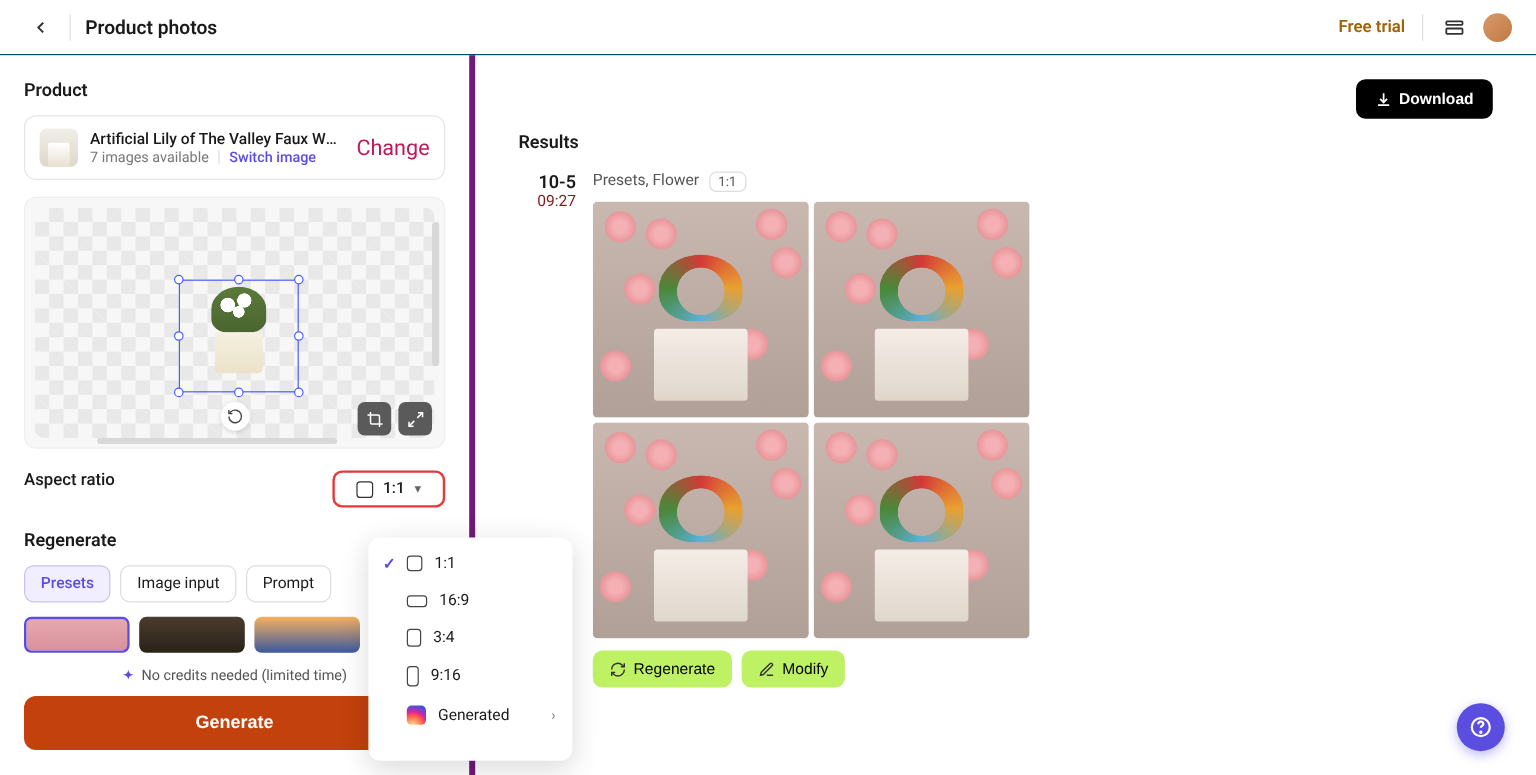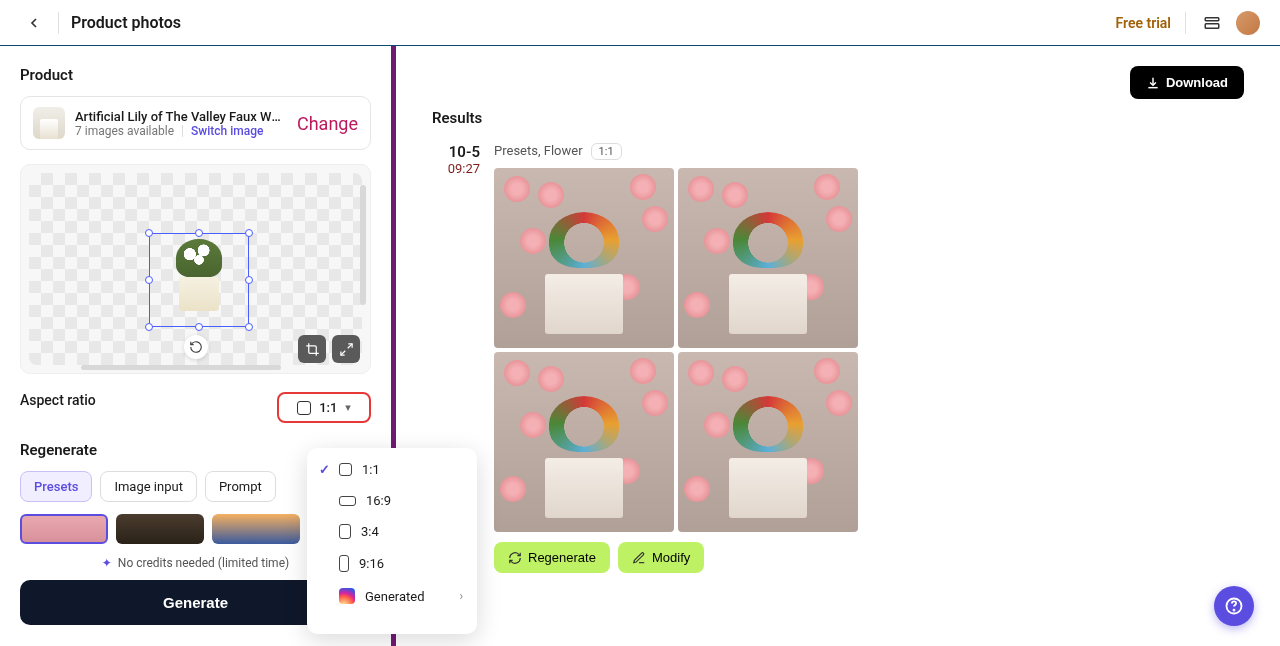--- a/index.html
+++ b/index.html
@@ -75,21 +75,21 @@
 .tab.active { border-color:#c7c1f5; background:#f1efff; color:#5b4de0; font-weight:500; }
 .recents-lbl { font-size:12px; color:#777; margin-bottom:6px; }
 .recent-strip { display:flex; gap:8px; }
 .recent-thumb { width:88px; height:30px; border-radius:6px; overflow:hidden; }
 .rt1 { background:linear-gradient(#e8a8b0,#d8919b); border:2px solid #5b4de0; }
 .rt2 { background:linear-gradient(#4a3c2e,#2a2218); }
 .rt3 { background:linear-gradient(#f5b060,#3a5a9e); }
 
 .credits-row { display:flex; align-items:center; justify-content:center; gap:6px; font-size:12px; color:#555; margin:12px 0 10px; }
 .sparkle { color:#5b4de0; }
-.gen-btn { width:100%; background:#0f172a; color:#fff; border:none; border-radius:10px; padding:14px; font-size:15px; font-weight:600; cursor:pointer; }
+.gen-btn { width:100%; background:#c2410c; color:#fff; border:none; border-radius:10px; padding:14px; font-size:15px; font-weight:600; cursor:pointer; }
 
 
 .results-hdr { display:flex; align-items:flex-start; justify-content:space-between; margin-bottom:16px; }
 .results-title { font-size:15px; font-weight:600;margin-top:43px; }
 .results-sub { font-size:12px; color:#888; }
 .download-btn { background:#000; color:#fff; border:none; border-radius:8px; padding:9px 16px; font-size:13px; font-weight:600; display:flex; align-items:center; gap:6px; cursor:pointer; }
 
 .result-row { display:flex; gap:14px; }
 .result-meta { width:48px; text-align:right; font-size:13px; }
 .result-date { font-weight:600; font-size:15px; }

